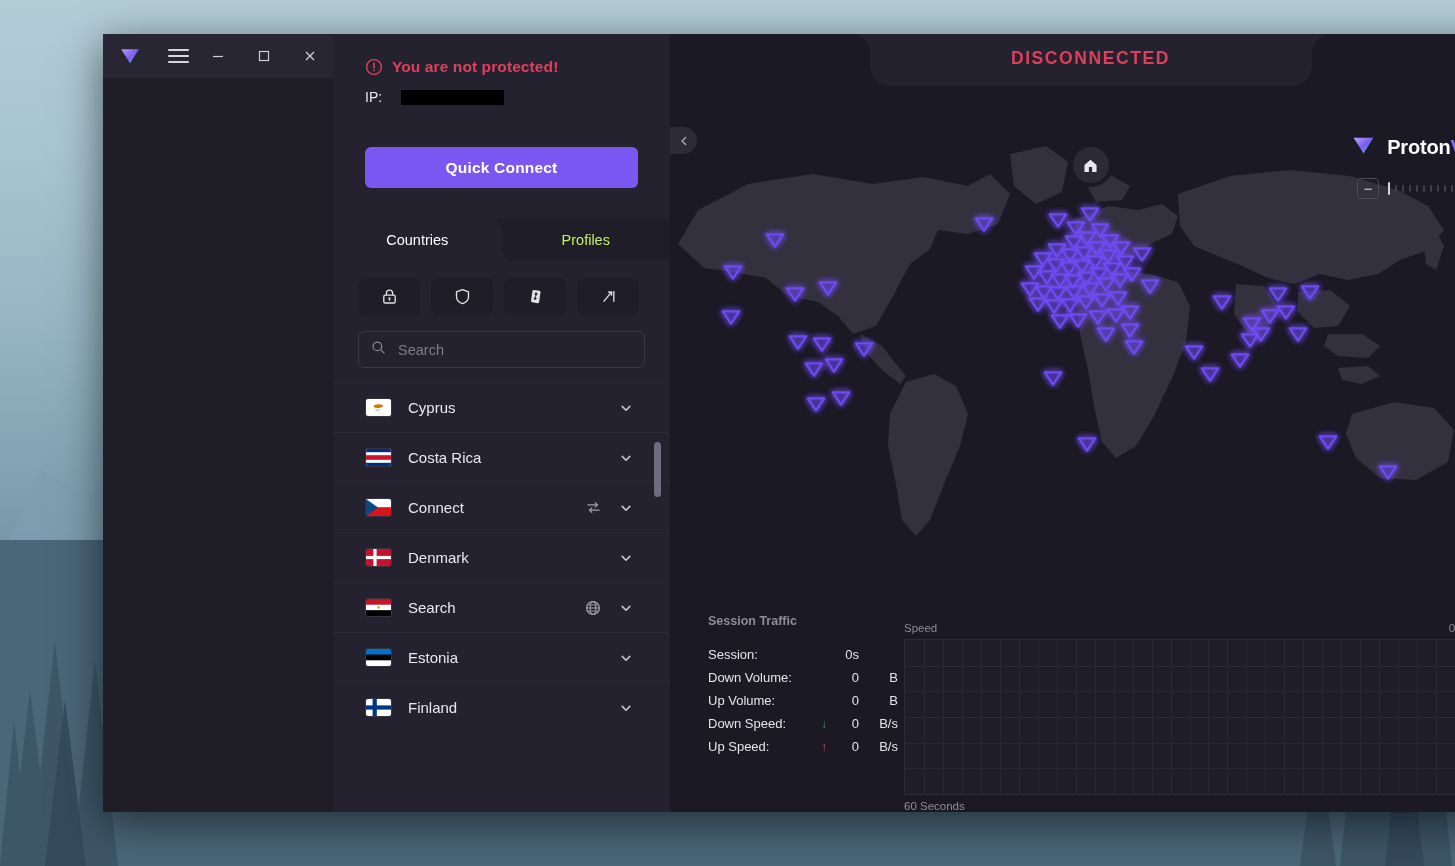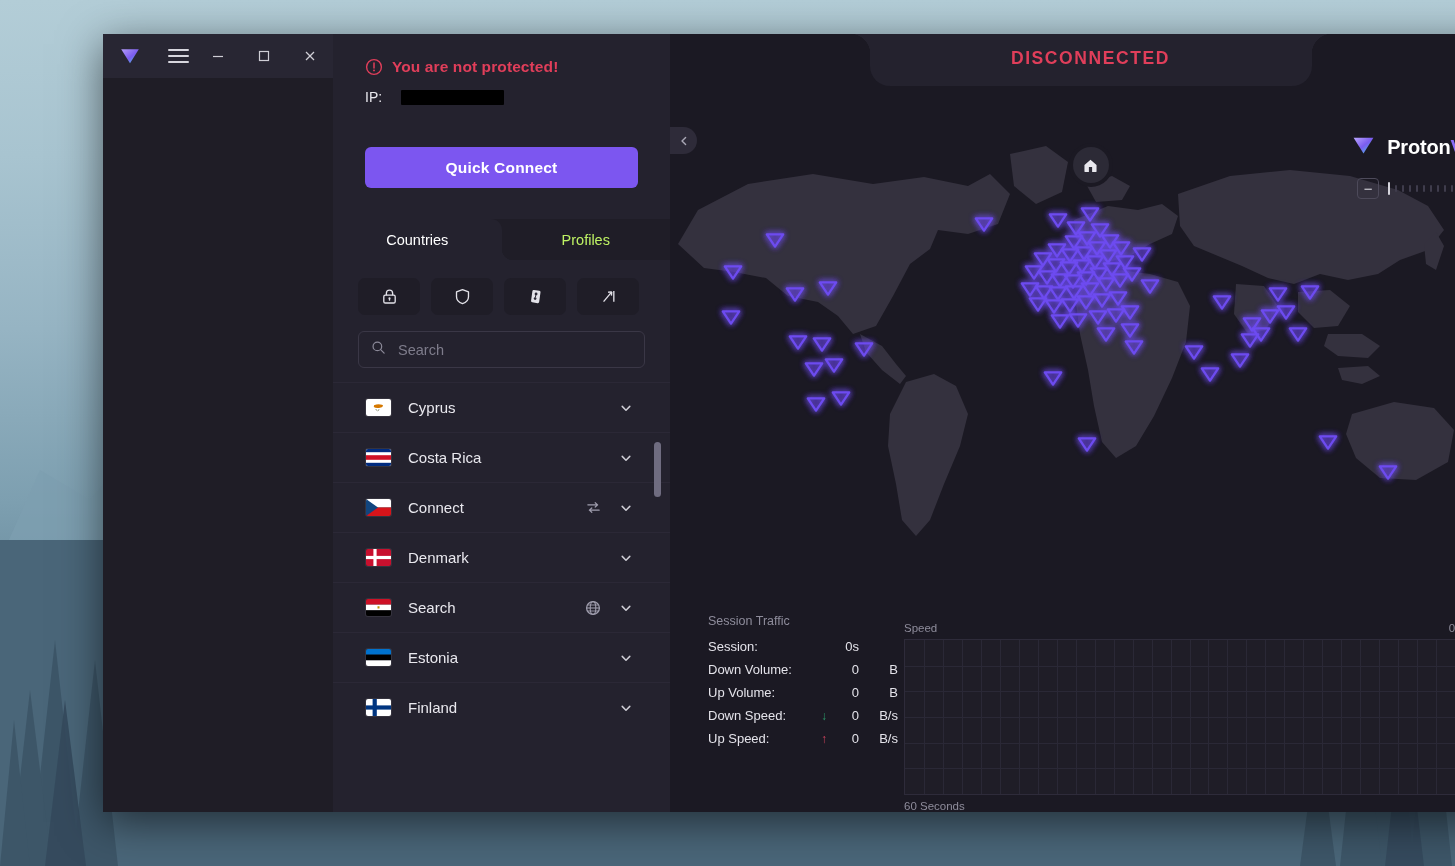--- a/index.html
+++ b/index.html
@@ -127,21 +127,21 @@
     display:flex;align-items:center;justify-content:center;color:#d5d4dc;font-size:15px;
     cursor:pointer;background:transparent;line-height:1;}
   #ztrack{display:flex;align-items:center;gap:5px;margin:0 5px;}
   #ztrack span{display:block;width:2px;height:7px;background:#3f3c4c;border-radius:1px;}
   #ztrack span.on{height:13px;background:#d5d4dc;}
 
   
   #bottom{position:absolute;left:0;right:0;bottom:0;height:200px;display:flex;
     padding:0 0 0 38px;}
   #session-traffic{width:190px;flex:0 0 190px;padding-top:2px;}
-  .panel-title{color:#8e8c9b;font-size:12.5px;font-weight:normal;margin-bottom:7px;}
+  .panel-title{color:#8e8c9b;font-size:12.5px;font-weight:bold;margin-bottom:15px;}
   .stat-row{display:flex;align-items:center;font-size:13px;color:#e4e3ea;height:23px;}
   .stat-label{flex:1;}
   .stat-arrow{width:14px;text-align:center;font-size:12px;}
   .stat-val{width:28px;text-align:right;}
   .stat-unit{width:32px;text-align:right;padding-left:7px;color:#e4e3ea;}
 
   #speed-graph{flex:1;margin:8px 36px 0 6px;display:flex;flex-direction:column;padding-top:2px;}
   .graph-head,.graph-foot{display:flex;justify-content:space-between;color:#8e8c9b;font-size:11.5px;}
   .graph-head{margin-bottom:5px;}
   .graph-foot{margin-top:5px;}

